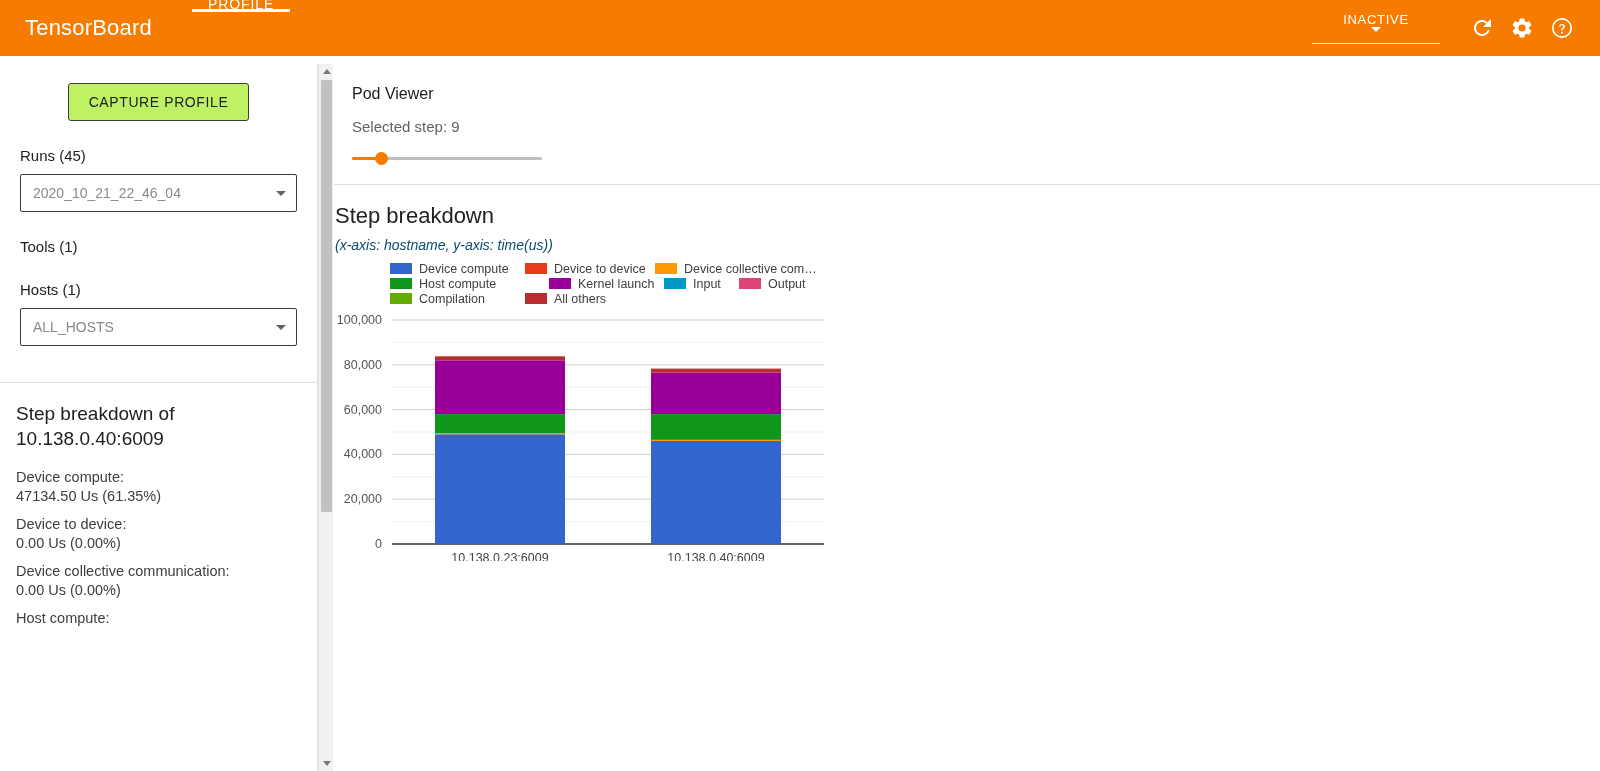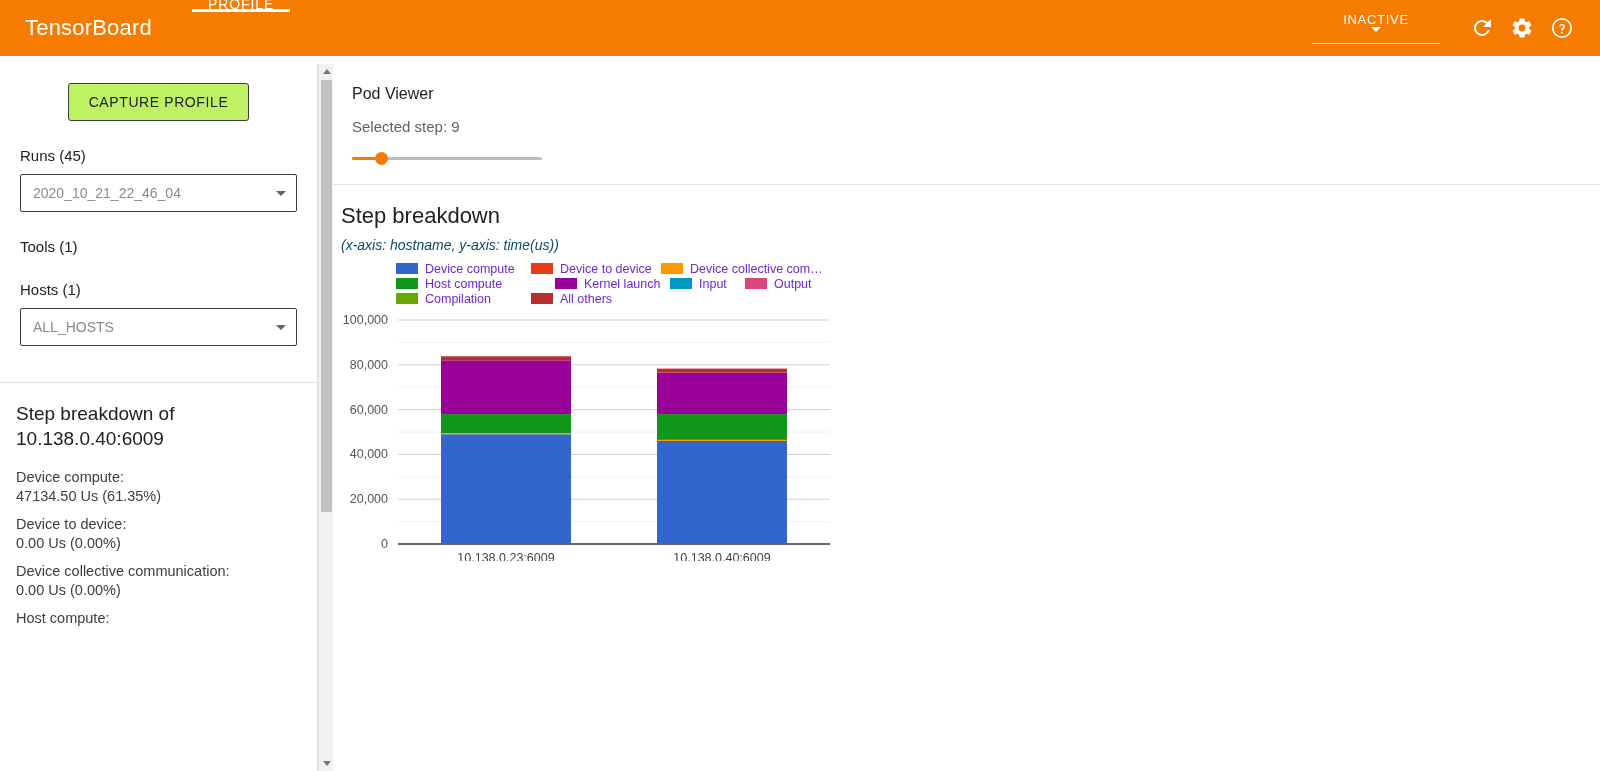--- a/index.html
+++ b/index.html
@@ -166,38 +166,38 @@
   }
   .slider-thumb {
     position: absolute; top: 1px; left: 23px;
     width: 13px; height: 13px; border-radius: 50%;
     background: #f57c00; cursor: pointer;
   }
   .main-divider {
     margin-top: 19px; border-top: 1px solid #e0e0e0;
   }
 
-  .card { padding: 18px 0 0 7px; }
+  .card { padding: 18px 0 0 1px; }
   .card-title { font-size: 22px; font-weight: 400; color: #212121; }
   .card-sub {
     font-size: 14px; font-style: italic; color: #0c4a6e; margin-top: 8px;
   }
 
   
   .chart-wrap {
     position: relative; width: 900px; height: 300px; margin-top: 8px;
   }
   .legend {
     position: absolute; left: 55px; top: 0;
     width: 440px;
     display: flex; flex-wrap: wrap;
   }
   .legend-item {
     display: flex; align-items: center;
-    height: 15px; margin-bottom: 0px; font-size: 12.5px; color: #6d28d9;
+    height: 15px; margin-bottom: 0px; font-size: 12.5px; color: #404040;
     cursor: pointer;
   }
   .legend-swatch {
     width: 22px; height: 11px; margin-right: 7px; flex: none;
   }
   .legend-text { white-space: nowrap; }
 
   .plot {
     position: absolute; left: 0; top: 0; width: 900px; height: 300px;
   }

